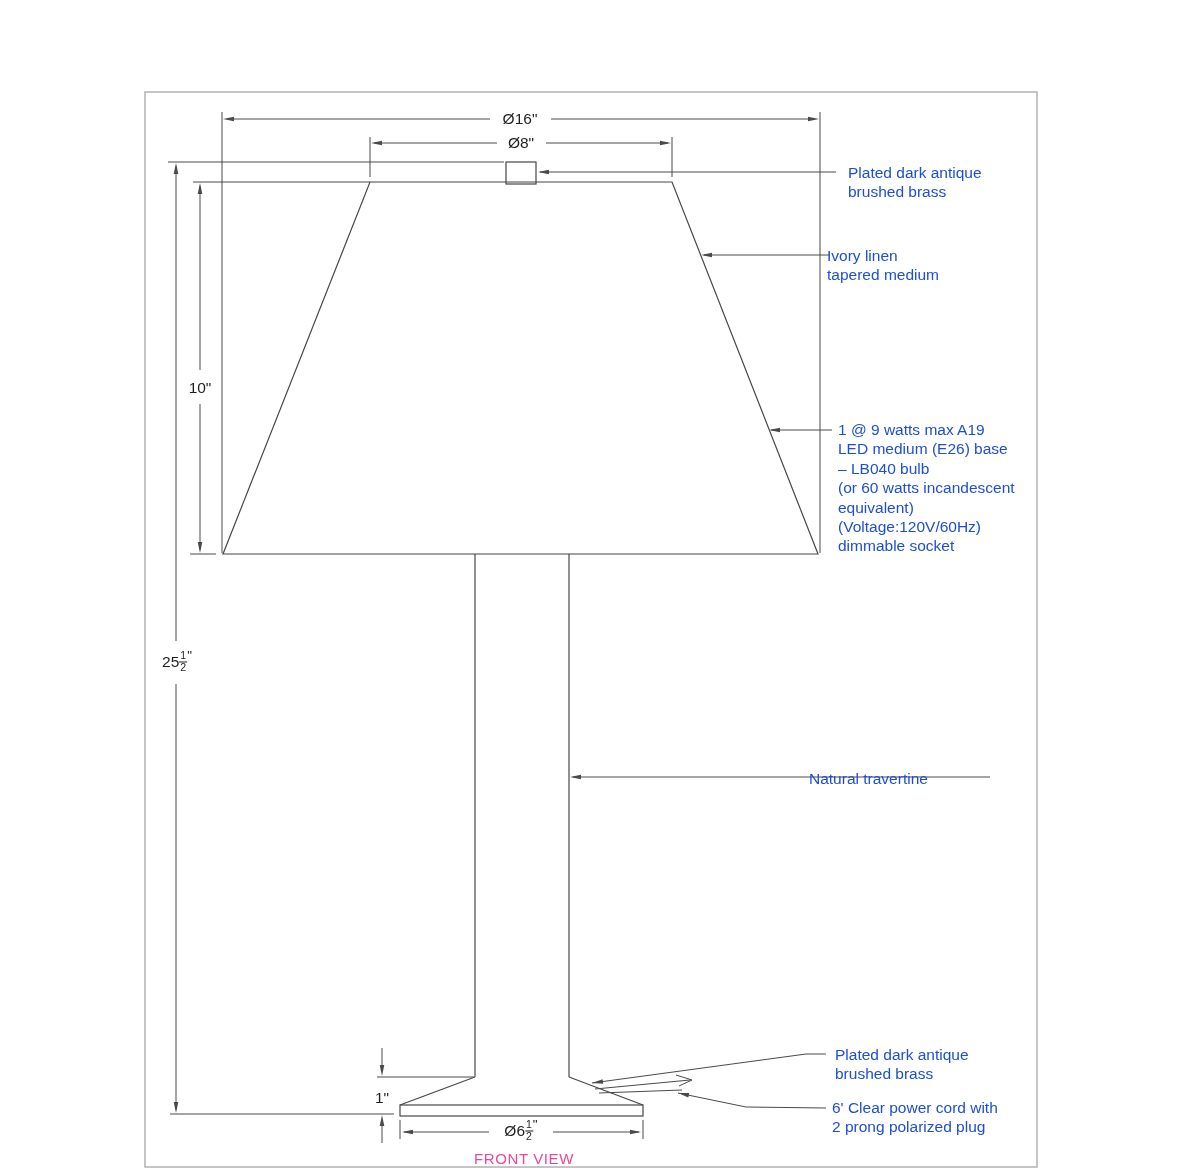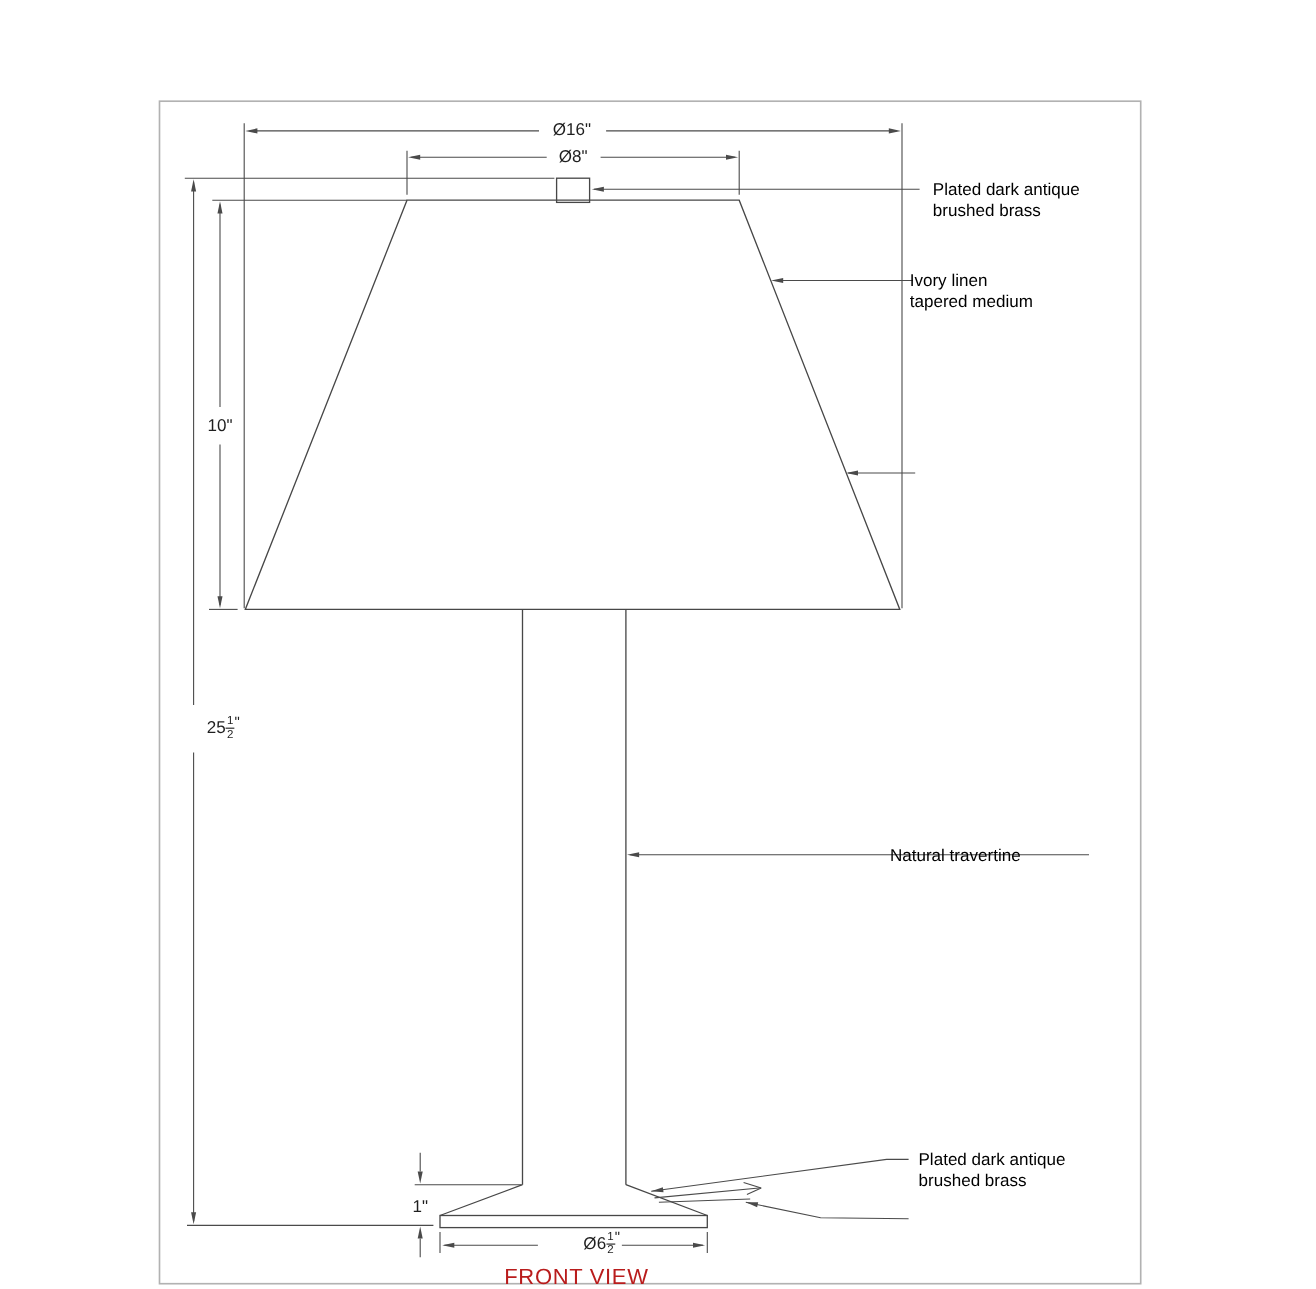--- a/index.html
+++ b/index.html
@@ -6,27 +6,27 @@
   body{width:1196px;height:1172px;position:relative;font-family:"Liberation Sans", sans-serif;}
   .canvas{position:absolute;left:0;top:0;width:1196px;height:1172px;}
   svg{position:absolute;left:0;top:0;}
   .frame{fill:none;stroke:#b2b2b2;stroke-width:1.5;}
   .lamp-ln{stroke:#474747;stroke-width:1.2;fill:none;}
   .lamp-fill{fill:#ffffff;stroke:#474747;stroke-width:1.2;}
   .ln{stroke:#4a4a4a;stroke-width:1;fill:none;}
   .ah{fill:#4a4a4a;stroke:none;}
   .dim{position:absolute;transform:translate(-50%,-50%);font-size:15.5px;color:#1f1f1f;
        background:#ffffff;padding:0 2px;white-space:nowrap;}
-  .frac-dim{display:inline-flex;align-items:center;margin-left:26px;}
+  .frac-dim{display:inline-flex;align-items:center;}
   .frac{display:inline-flex;flex-direction:column;align-items:center;font-size:10.5px;line-height:1.05;font-weight:400;}
   .frac .num{border-bottom:1px solid #1f1f1f;padding:0 1px;}
   .funit{align-self:flex-start;font-size:13.5px;line-height:1;margin-top:-1px;}
-  .note{position:absolute;font-size:15.5px;line-height:19.4px;color:#000000;white-space:nowrap;}
+  .note{position:absolute;font-size:15.5px;line-height:19.4px;color:#1d4ed8;white-space:nowrap;}
   .note span{display:block;}
-  .view-label{position:absolute;transform:translateX(-50%);font-size:20px;letter-spacing:0.6px;color:#b91c1c;white-space:nowrap;}
+  .view-label{position:absolute;transform:translateX(-50%);font-size:15px;letter-spacing:0.6px;color:#ec4899;white-space:nowrap;}
 </style>
 </head>
 <body>
 
 <div class="canvas">
 
   <svg width="1196" height="1172" viewBox="0 0 1196 1172">
 
     <rect class="frame" x="145" y="92" width="892" height="1075"></rect>
 
@@ -153,26 +153,39 @@
   <div class="note" style="left:848px;top:163px">
     <span>Plated dark antique</span>
     <span>brushed brass</span>
   </div>
 
   <div class="note" style="left:827px;top:246px">
     <span>Ivory linen</span>
     <span>tapered medium</span>
   </div>
 
+  <div class="note" style="left:838px;top:420px">
+    <span>1 @ 9 watts max A19</span>
+    <span>LED medium (E26) base</span>
+    <span>– LB040 bulb</span>
+    <span>(or 60 watts incandescent</span>
+    <span>equivalent)</span>
+    <span>(Voltage:120V/60Hz)</span>
+    <span>dimmable socket</span>
+  </div>
 
   <div class="note" style="left:809px;top:769px">
     <span>Natural travertine</span>
   </div>
 
   <div class="note" style="left:835px;top:1045px">
     <span>Plated dark antique</span>
     <span>brushed brass</span>
   </div>
 
+  <div class="note" style="left:832px;top:1098px">
+    <span>6' Clear power cord with</span>
+    <span>2 prong polarized plug</span>
+  </div>
 
   <span class="view-label" style="left:524px;top:1150px">FRONT VIEW</span>
 
 </div>
 
 </body></html>

